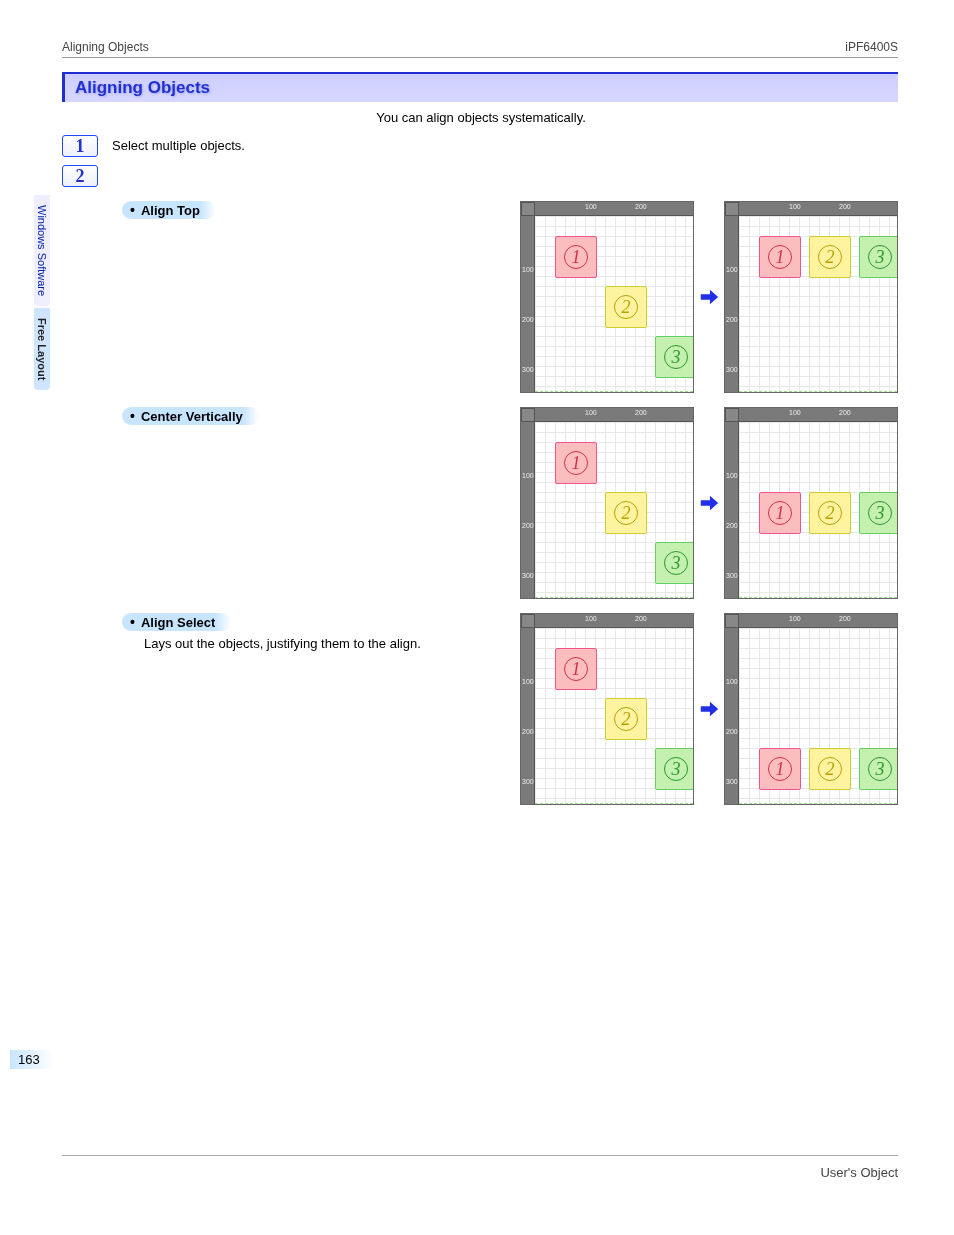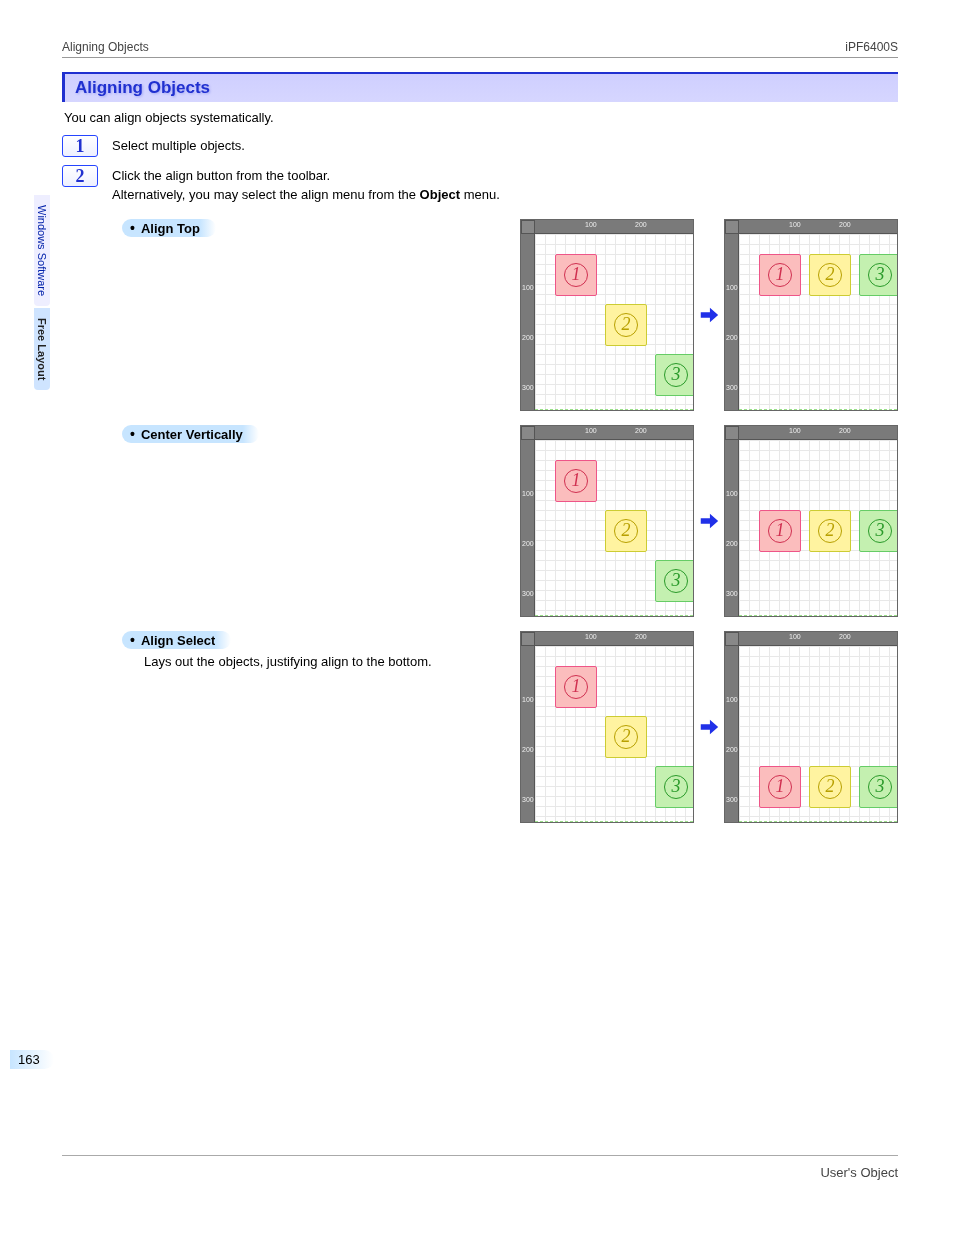--- a/index.html
+++ b/index.html
@@ -38,21 +38,21 @@
     position: relative;
     margin-bottom: 8px;
     border-left: 3px solid #2030d0;
   }
   .section-title-bar .blur {
     position: absolute;
     left: 11px; top: 5px;
     color: rgba(32,48,208,.25);
     filter: blur(1px);
   }
-  .intro { margin: 6px 0 10px 2px; }
+  .intro { margin: 6px 0 10px 2px; text-align: center; }
   .step-row { display: flex; align-items: flex-start; gap: 14px; margin: 8px 0 6px; }
   .step-num {
     width: 36px; height: 22px;
     border: 1px solid #2645ff;
     border-radius: 3px;
     background: linear-gradient(#fff,#eef0ff);
     color: #2030d0;
     font-family: "Times New Roman", serif;
     font-weight: bold;
     font-size: 18px;
@@ -202,24 +202,20 @@
 
   <div class="intro">You can align objects systematically.</div>
 
   <div class="step-row">
     <div class="step-num">1</div>
     <div class="step-text">Select multiple objects.</div>
   </div>
 
   <div class="step-row">
     <div class="step-num">2</div>
-    <div class="step-text">
-      <span>Click the align button from the toolbar.</span><br>
-      <span>Alternatively, you may select the align menu from the </span><b>Object</b><span> menu.</span>
-    </div>
   </div>
 
   <div id="subs-container">
   <div class="sub-block">
     <div class="sub-left">
       <div class="pill"><span class="bullet">•</span><span>Align Top</span></div>
     </div>
     <div class="figs">
 
   <div class="canvas">
@@ -340,21 +336,21 @@
       <div class="obj g" style="left:120px;top:70px">
                 <span class="circ">3</span>
               </div>
     </div>
   </div>
     </div>
   </div>
   <div class="sub-block">
     <div class="sub-left">
       <div class="pill"><span class="bullet">•</span><span>Align Select</span></div>
-      <div class="sub-desc">Lays out the objects, justifying align to the bottom.</div>
+      <div class="sub-desc">Lays out the objects, justifying them to the align.</div>
     </div>
     <div class="figs">
 
   <div class="canvas">
     <div class="ruler-top">
       <span class="tickl" style="left:64px">100</span>
       <span class="tickl" style="left:114px">200</span>
     </div>
     <div class="ruler-left">
       <span class="tickvl" style="top:64px">100</span>

